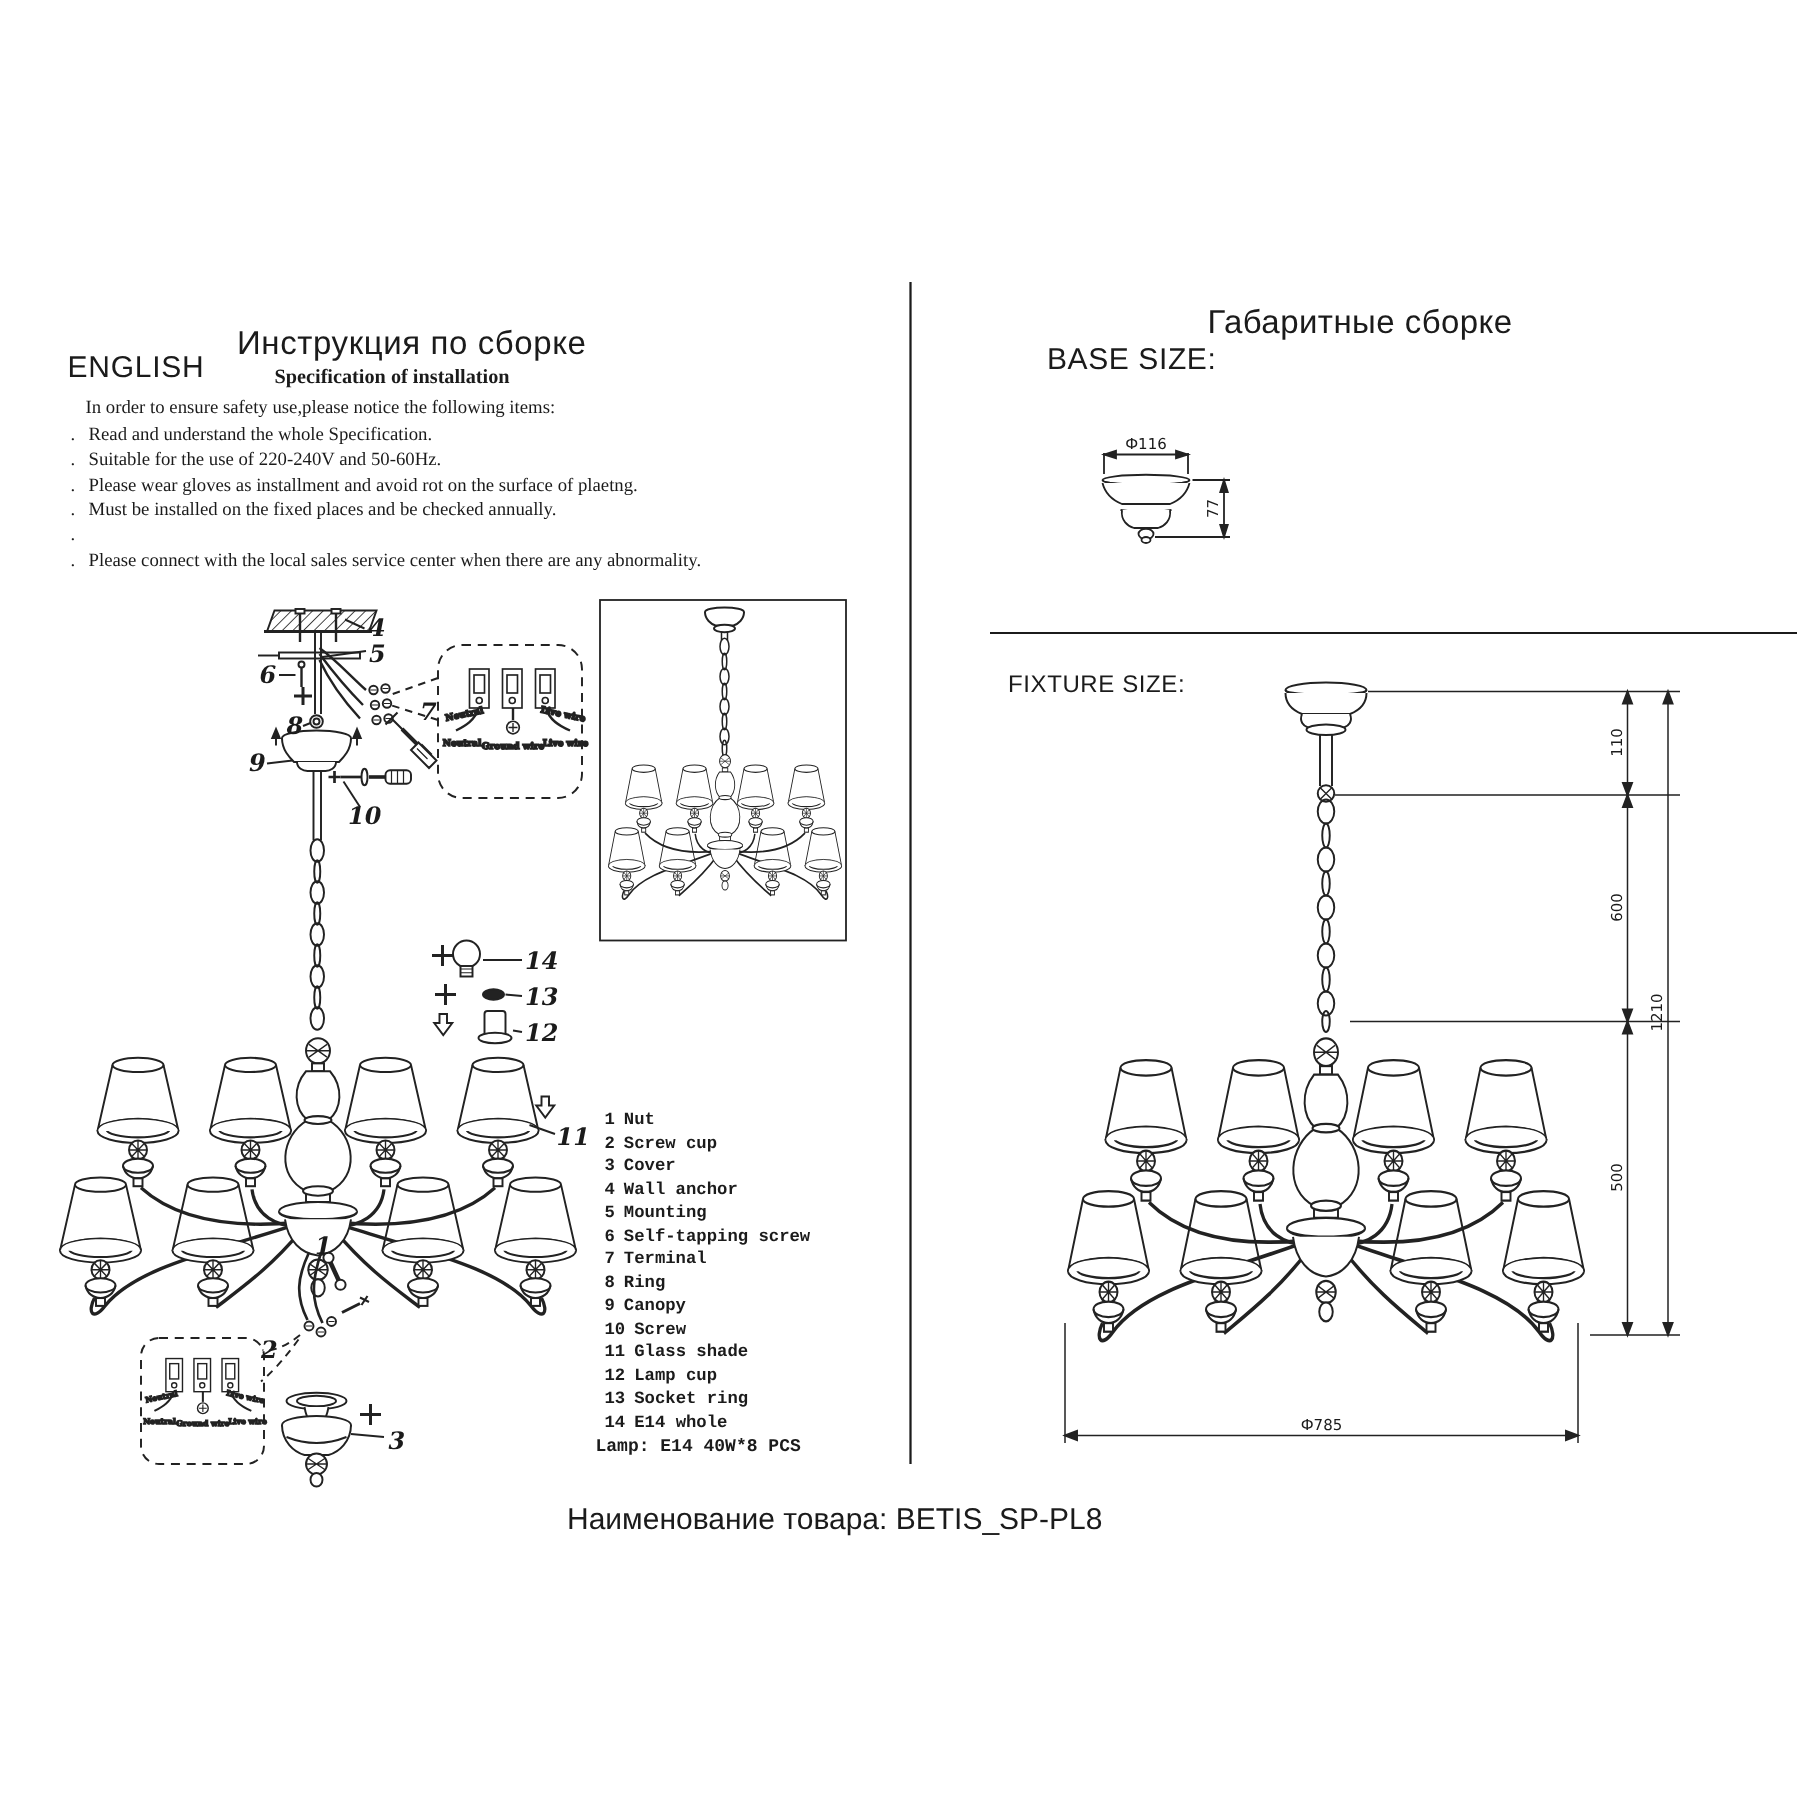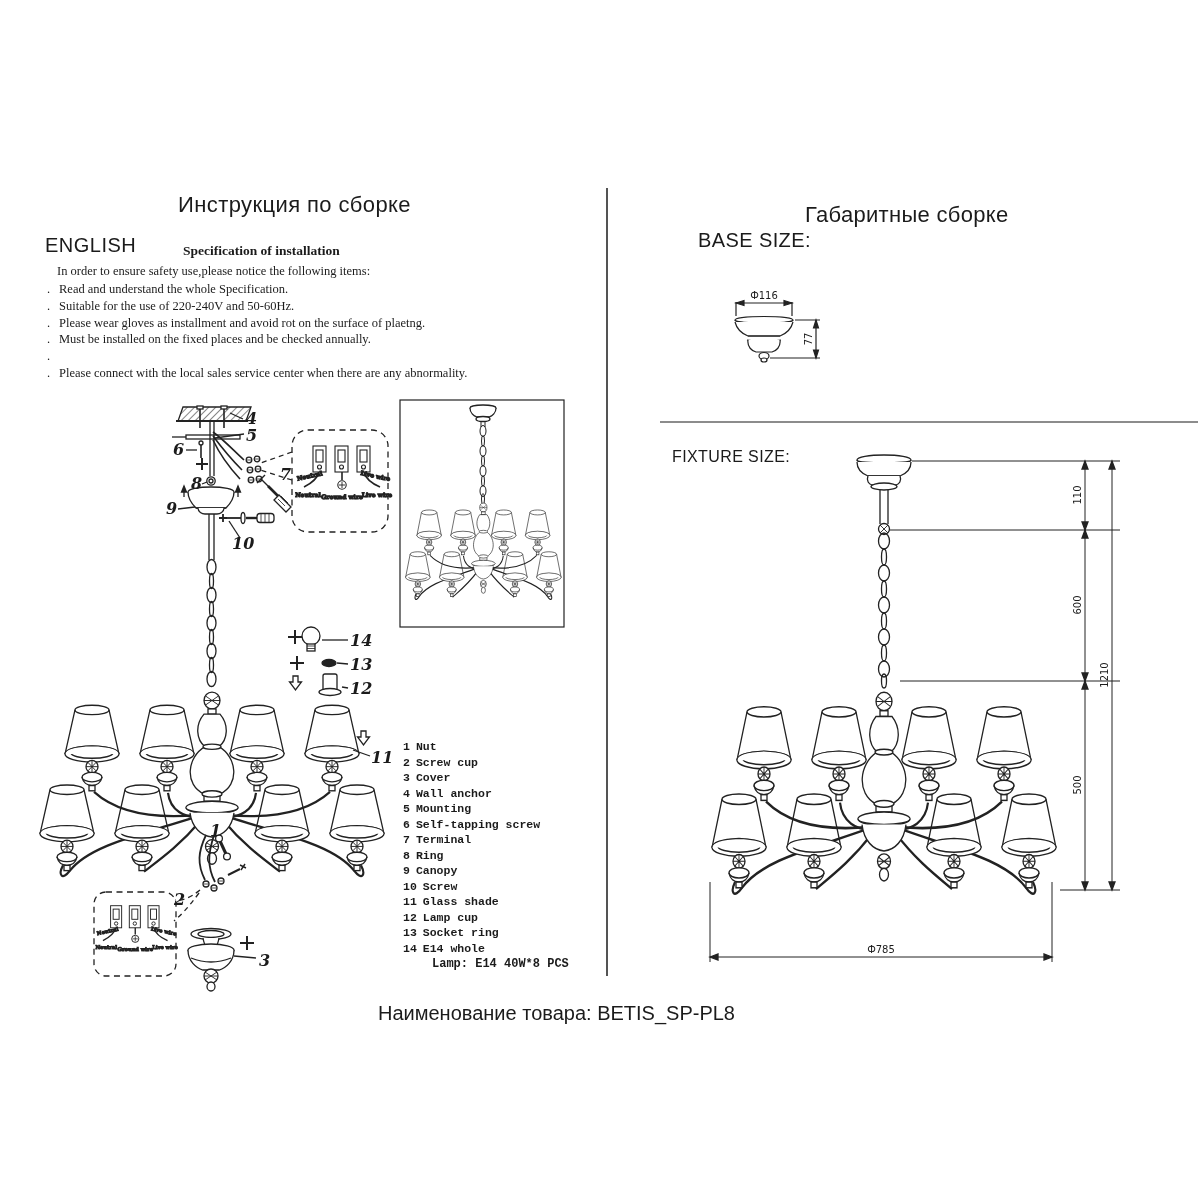--- a/index.html
+++ b/index.html
@@ -2,31 +2,31 @@
 <html><head>
 <meta charset="utf-8">
 <style>
   html,body{margin:0;padding:0;background:#ffffff;}
   #canvas{position:relative;width:1200px;height:1200px;background:#fff;overflow:hidden;
           font-family:"Liberation Sans",sans-serif;color:#1b1b1b;}
   .abs{position:absolute;}
   .sans{font-family:"Liberation Sans",sans-serif;}
   .serif{font-family:"Liberation Serif","DejaVu Serif",serif;}
   .mono{font-family:"Liberation Mono","DejaVu Sans Mono",monospace;}
-  #left-title{left:158px;top:192px;font-size:22px;letter-spacing:.4px;margin-left:20px;}
+  #left-title{left:158px;top:216px;font-size:22px;letter-spacing:.4px;}
   #right-title{left:805px;top:202px;font-size:22px;letter-spacing:.3px;}
   #english-label{left:45px;top:234px;font-size:20px;letter-spacing:.5px;}
   #spec-heading{left:183px;top:243px;font-size:13.5px;font-weight:600;}
   #intro-line{left:57px;top:264px;font-size:12.5px;}
   #bullet-list{left:47px;top:281px;font-size:12.5px;line-height:16.8px;width:545px;}
   .bullet-row{display:flex;}
   .bullet-row .mk{width:12px;}
   #parts-list{left:403px;top:739px;font-size:11.5px;line-height:15.5px;font-weight:600;}
   .part-row{display:flex;gap:6px;white-space:nowrap;}
-  #lamp-note{left:397px;top:957px;font-size:12px;font-weight:700;margin-left:35px;}
+  #lamp-note{left:397px;top:957px;font-size:12px;font-weight:700;}
   #base-size-label{left:662px;top:229px;font-size:20px;letter-spacing:.4px;margin-left:36px;}
   #fixture-size-label{left:672px;top:448px;font-size:16px;letter-spacing:.4px;}
   #footer-name{left:378px;top:977px;font-size:20px;margin-top:25px;}
   svg{position:absolute;left:0;top:0;}
   svg text{fill:#1b1b1b;}
   .callout{font-family:"DejaVu Serif",serif;font-style:italic;font-weight:bold;font-size:16px;}
   .dim{font-family:"DejaVu Sans",sans-serif;font-size:10px;}
   .tlabel{font-family:"DejaVu Serif",serif;font-weight:bold;font-size:6px;}
 </style>
 </head>

